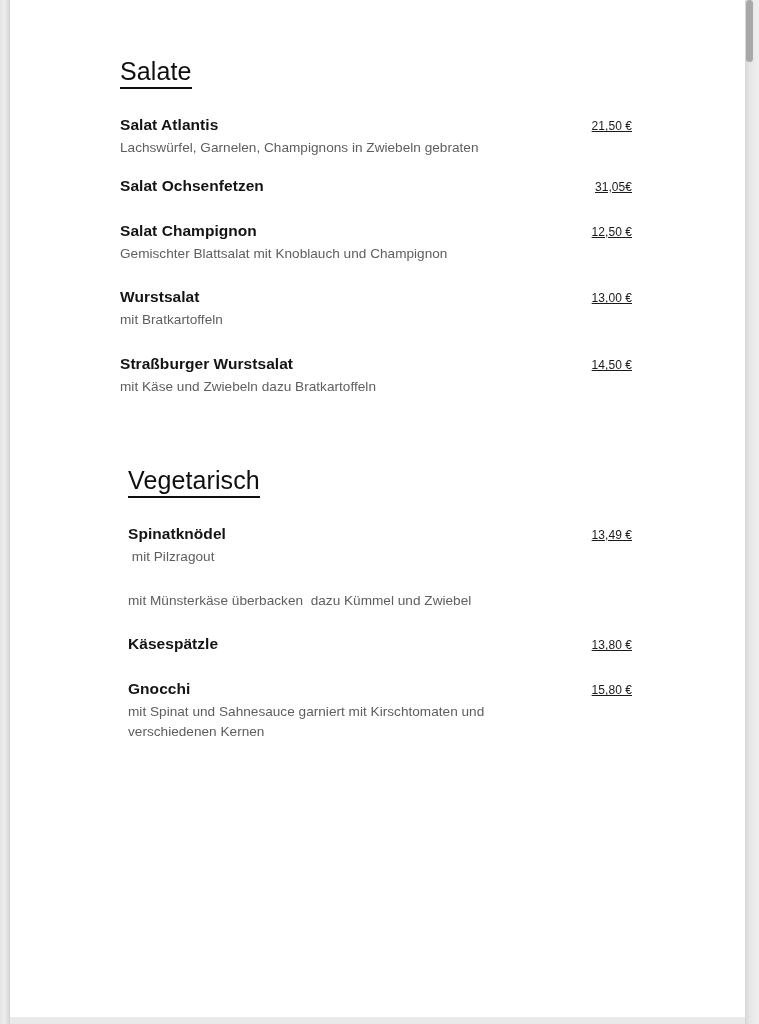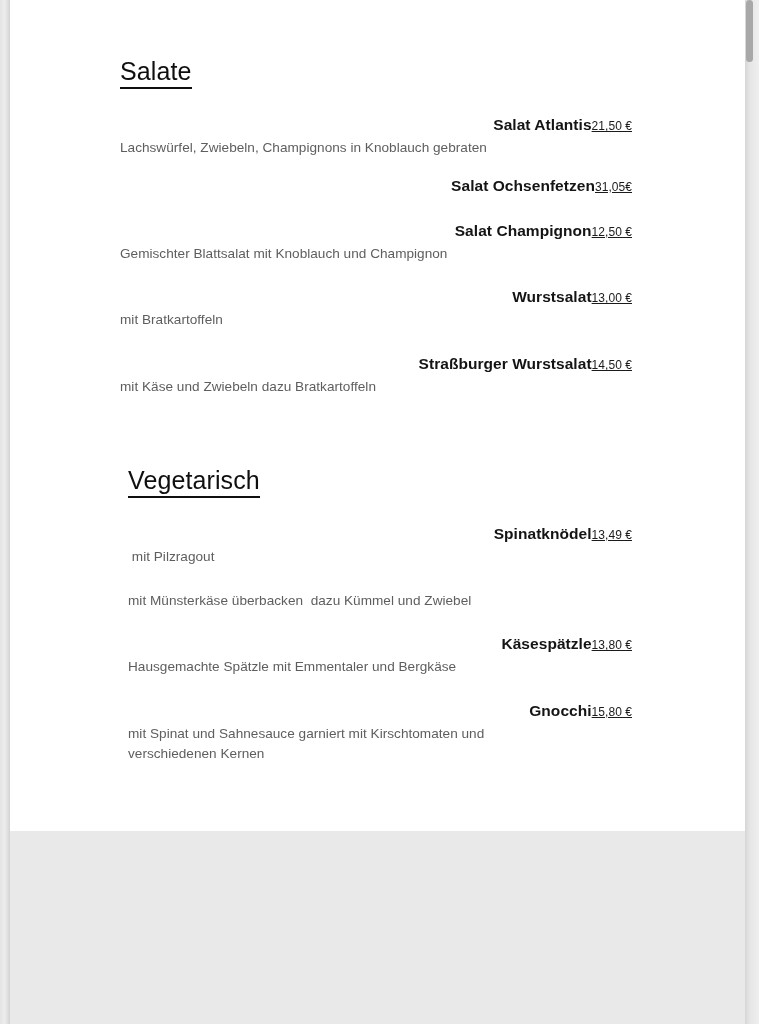--- a/index.html
+++ b/index.html
@@ -25,21 +25,21 @@
     position: absolute;
     left: 0; top: 0;
     width: 10px; height: 1024px;
     background: linear-gradient(to right, #e4e4e4 0%, #ededed 45%, #d9d9d9 90%, #cfcfcf 100%);
   }
   .page {
     position: absolute;
     left: 10px;
     top: 0;
     width: 735px;
-    height: 831px;
+    height: 1017px;
     background: #ffffff;
   }
   .page-shadow-right {
     position: absolute;
     left: 745px; top: 0;
     width: 14px; height: 1024px;
     background: linear-gradient(to right, #d6d6d6 0%, #e6e6e6 35%, #efefef 100%);
   }
 
   
@@ -86,21 +86,21 @@
   .section-salate { padding-top: 58px; }
   .section-vegetarisch { padding-top: 52px; margin-left: 8px; }
 
   .items { margin-top: 26px; }
 
   .item { position: relative; margin-bottom: 18px; }
 
   .item-head {
     display: flex;
     align-items: baseline;
-    justify-content: flex-end;
+    justify-content: space-between;
   }
 
   .item-name {
     font-size: 15.5px;
     font-weight: 700;
     color: #141414;
     letter-spacing: 0.05px;
     line-height: 1.35;
     white-space: pre;
   }
@@ -146,21 +146,21 @@
       <section class="section section-salate">
         <h2 class="section-heading">Salate</h2>
 
         <div class="items">
 
           <div class="item">
             <div class="item-head">
               <span class="item-name">Salat Atlantis</span>
               <span class="item-price">21,50 €</span>
             </div>
-            <div class="item-desc">Lachswürfel, Zwiebeln, Champignons in Knoblauch gebraten</div>
+            <div class="item-desc">Lachswürfel, Garnelen, Champignons in Zwiebeln gebraten</div>
           </div>
 
 
           <div class="item gap-lg">
             <div class="item-head">
               <span class="item-name">Salat Ochsenfetzen</span>
               <span class="item-price">31,05€</span>
             </div>
           </div>
 
@@ -206,21 +206,20 @@
 
           <div class="item gap-lg">
             <div class="item-desc">mit Münsterkäse überbacken  dazu Kümmel und Zwiebel</div>
           </div>
 
           <div class="item gap-lg">
             <div class="item-head">
               <span class="item-name">Käsespätzle</span>
               <span class="item-price">13,80 €</span>
             </div>
-            <div class="item-desc">Hausgemachte Spätzle mit Emmentaler und Bergkäse</div>
           </div>
 
           <div class="item">
             <div class="item-head">
               <span class="item-name">Gnocchi</span>
               <span class="item-price">15,80 €</span>
             </div>
             <div class="item-desc">mit Spinat und Sahnesauce garniert mit Kirschtomaten und
 verschiedenen Kernen</div>
           </div>

